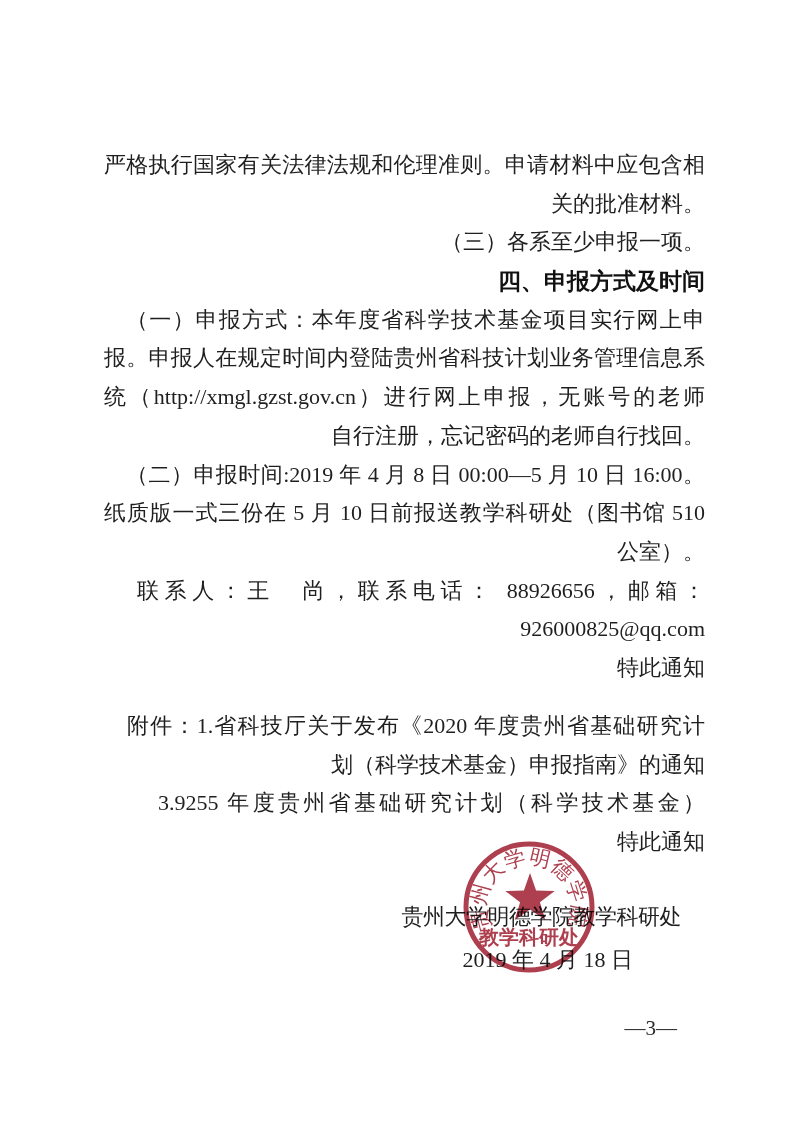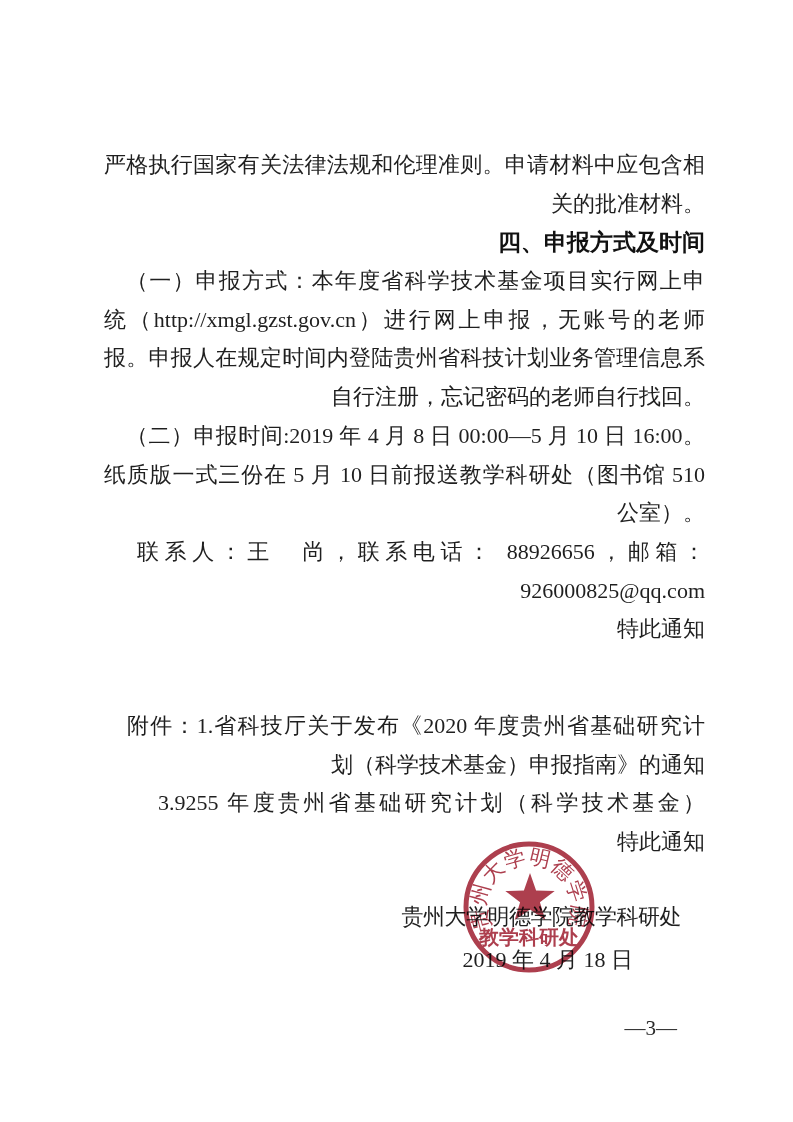--- a/index.html
+++ b/index.html
@@ -94,24 +94,25 @@
   }
 </style>
 </head>
 <body>
 
 <div class="page">
 
   <div class="body-block">
     <div class="line full">严格执行国家有关法律法规和伦理准则。申请材料中应包含相</div>
     <div class="line short">关的批准材料。</div>
+    <div class="line short ind1">（三）各系至少申报一项。</div>
     <div class="line short ind15 heading">四、申报方式及时间</div>
     <div class="line full ind1">（一）申报方式：本年度省科学技术基金项目实行网上申</div>
+    <div class="line full">报。申报人在规定时间内登陆贵州省科技计划业务管理信息系</div>
     <div class="line full">统（http://xmgl.gzst.gov.cn）进行网上申报，无账号的老师</div>
-    <div class="line full">报。申报人在规定时间内登陆贵州省科技计划业务管理信息系</div>
     <div class="line short">自行注册，忘记密码的老师自行找回。</div>
     <div class="line full ind1">（二）申报时间:2019 年 4 月 8 日 00:00—5 月 10 日 16:00。</div>
     <div class="line full">纸质版一式三份在 5 月 10 日前报送教学科研处（图书馆 510 办</div>
     <div class="line short">公室）。</div>
     <div class="line full ind15">联系人：王　尚，联系电话： 88926656，邮箱：</div>
     <div class="line short">926000825@qq.com</div>
     <div class="line short ind15">特此通知</div>
   </div>
 
   <div class="attach-block">

